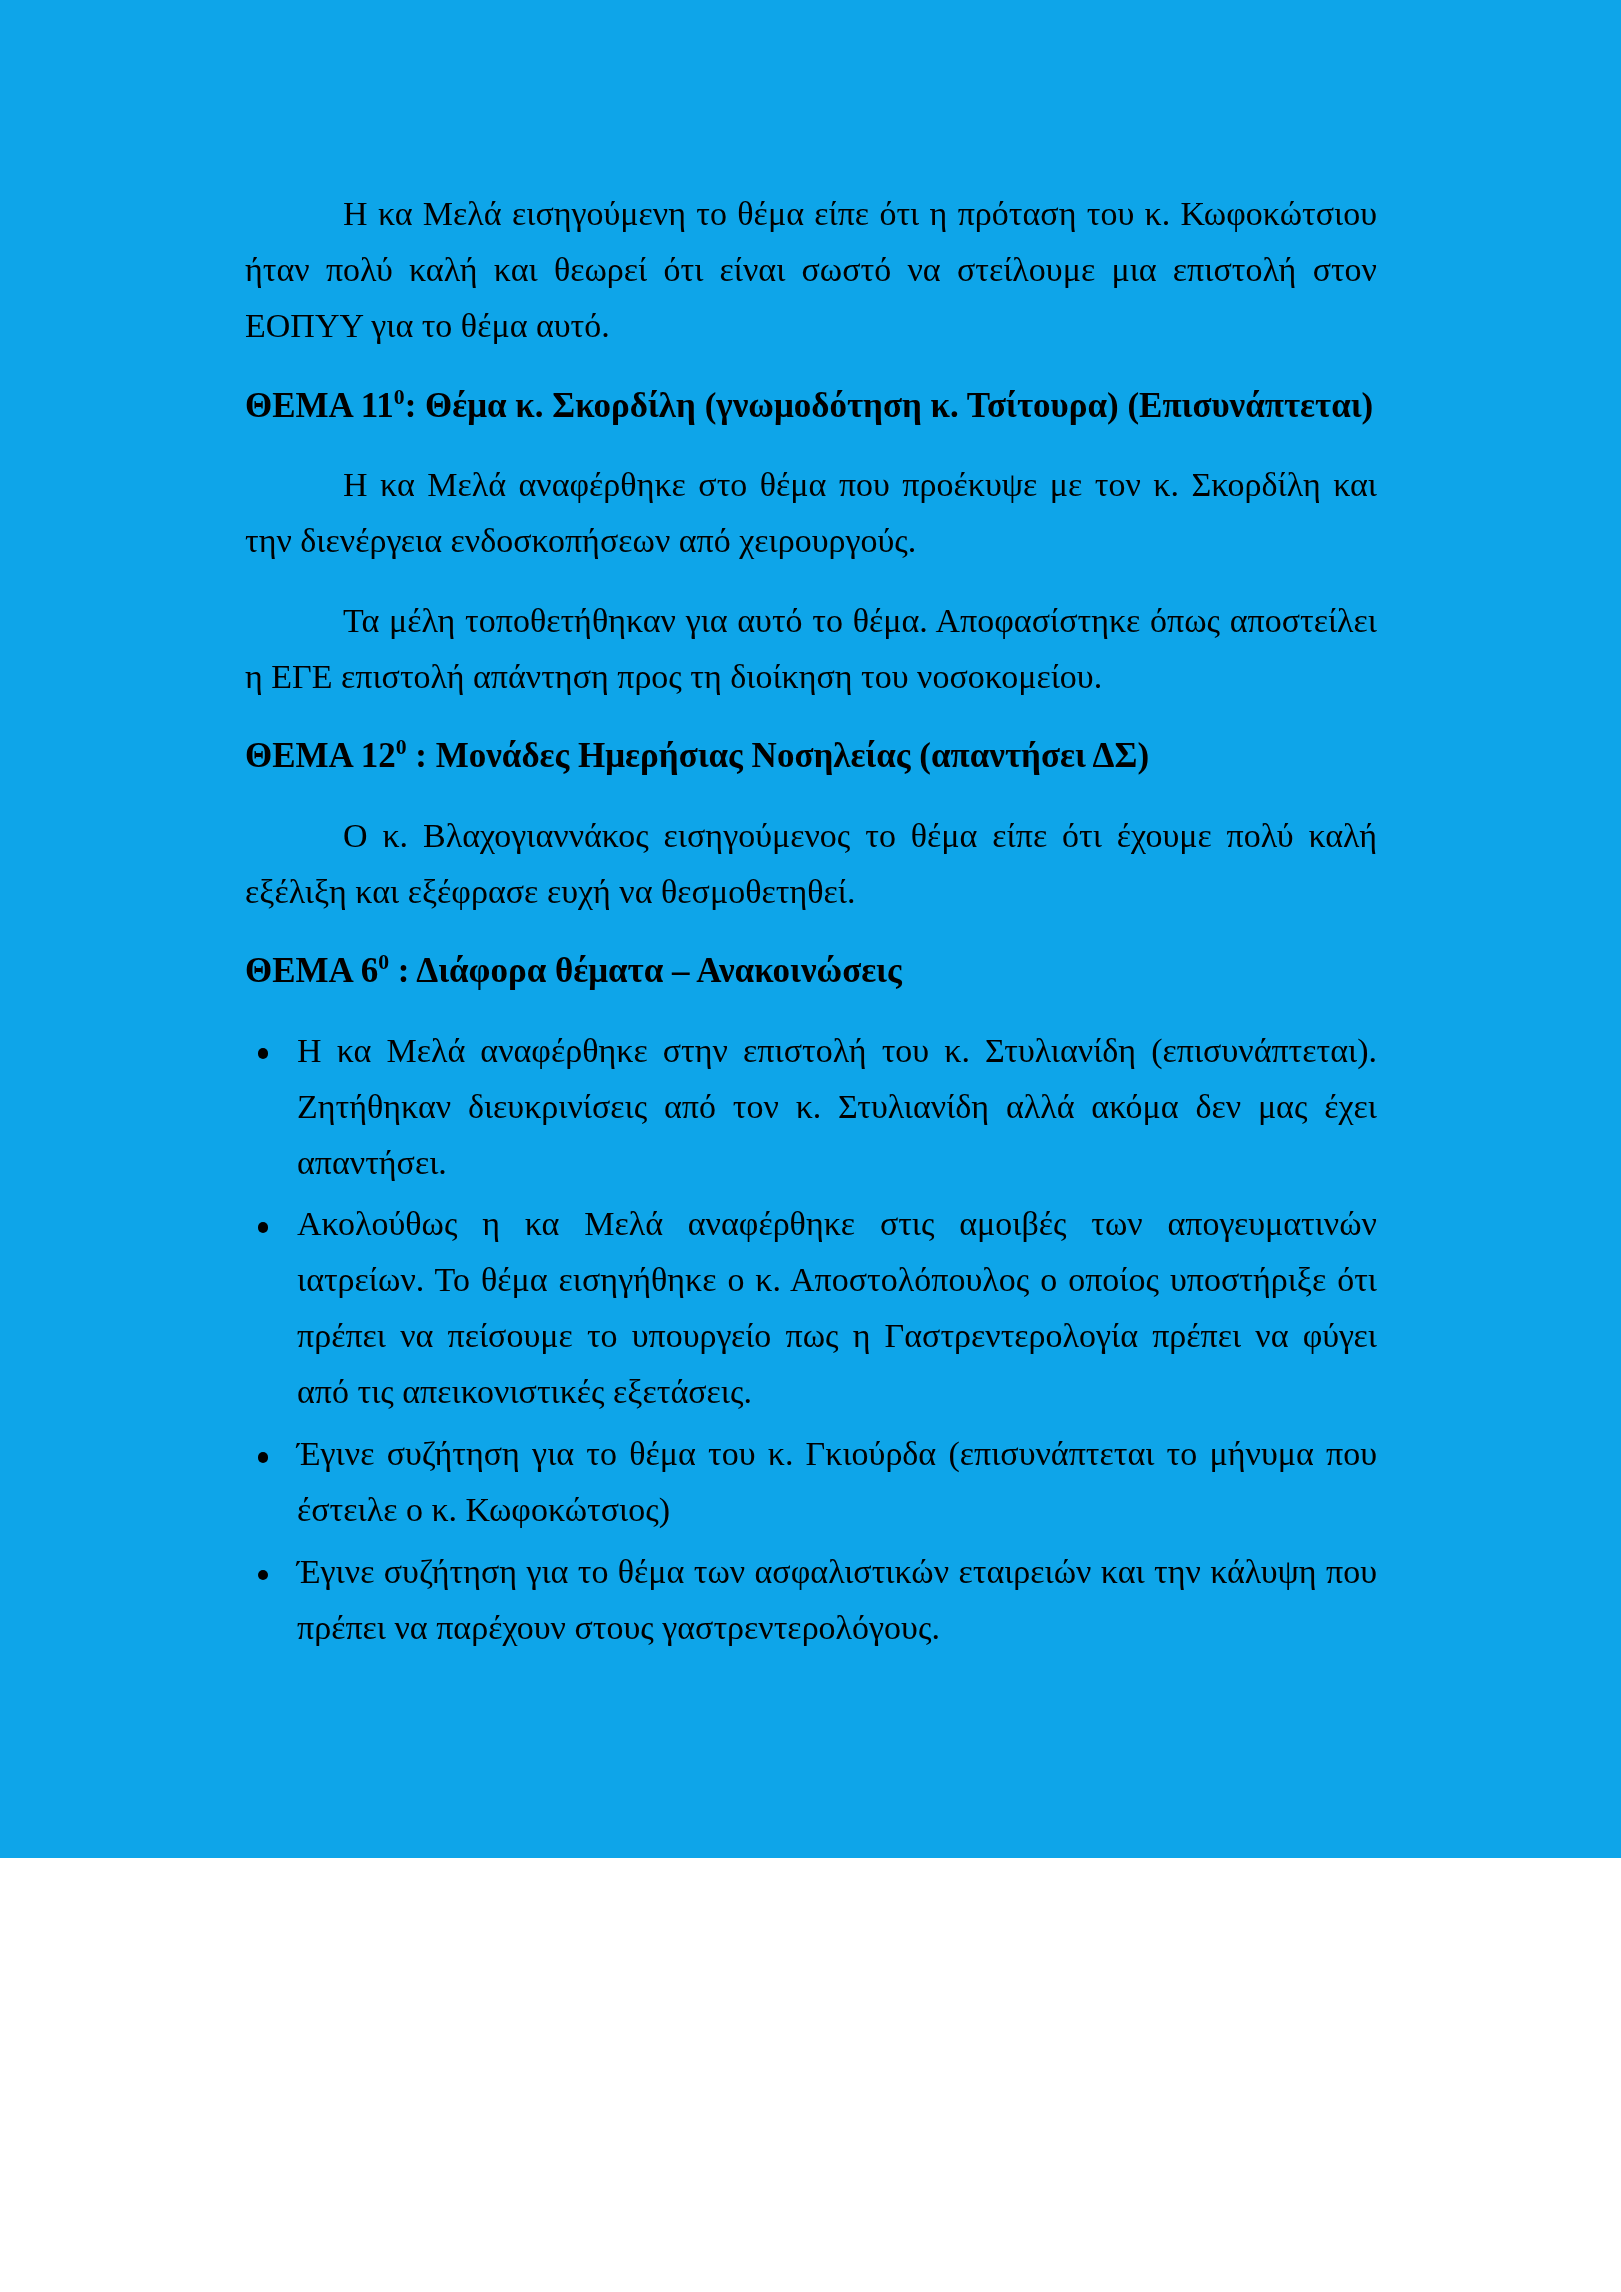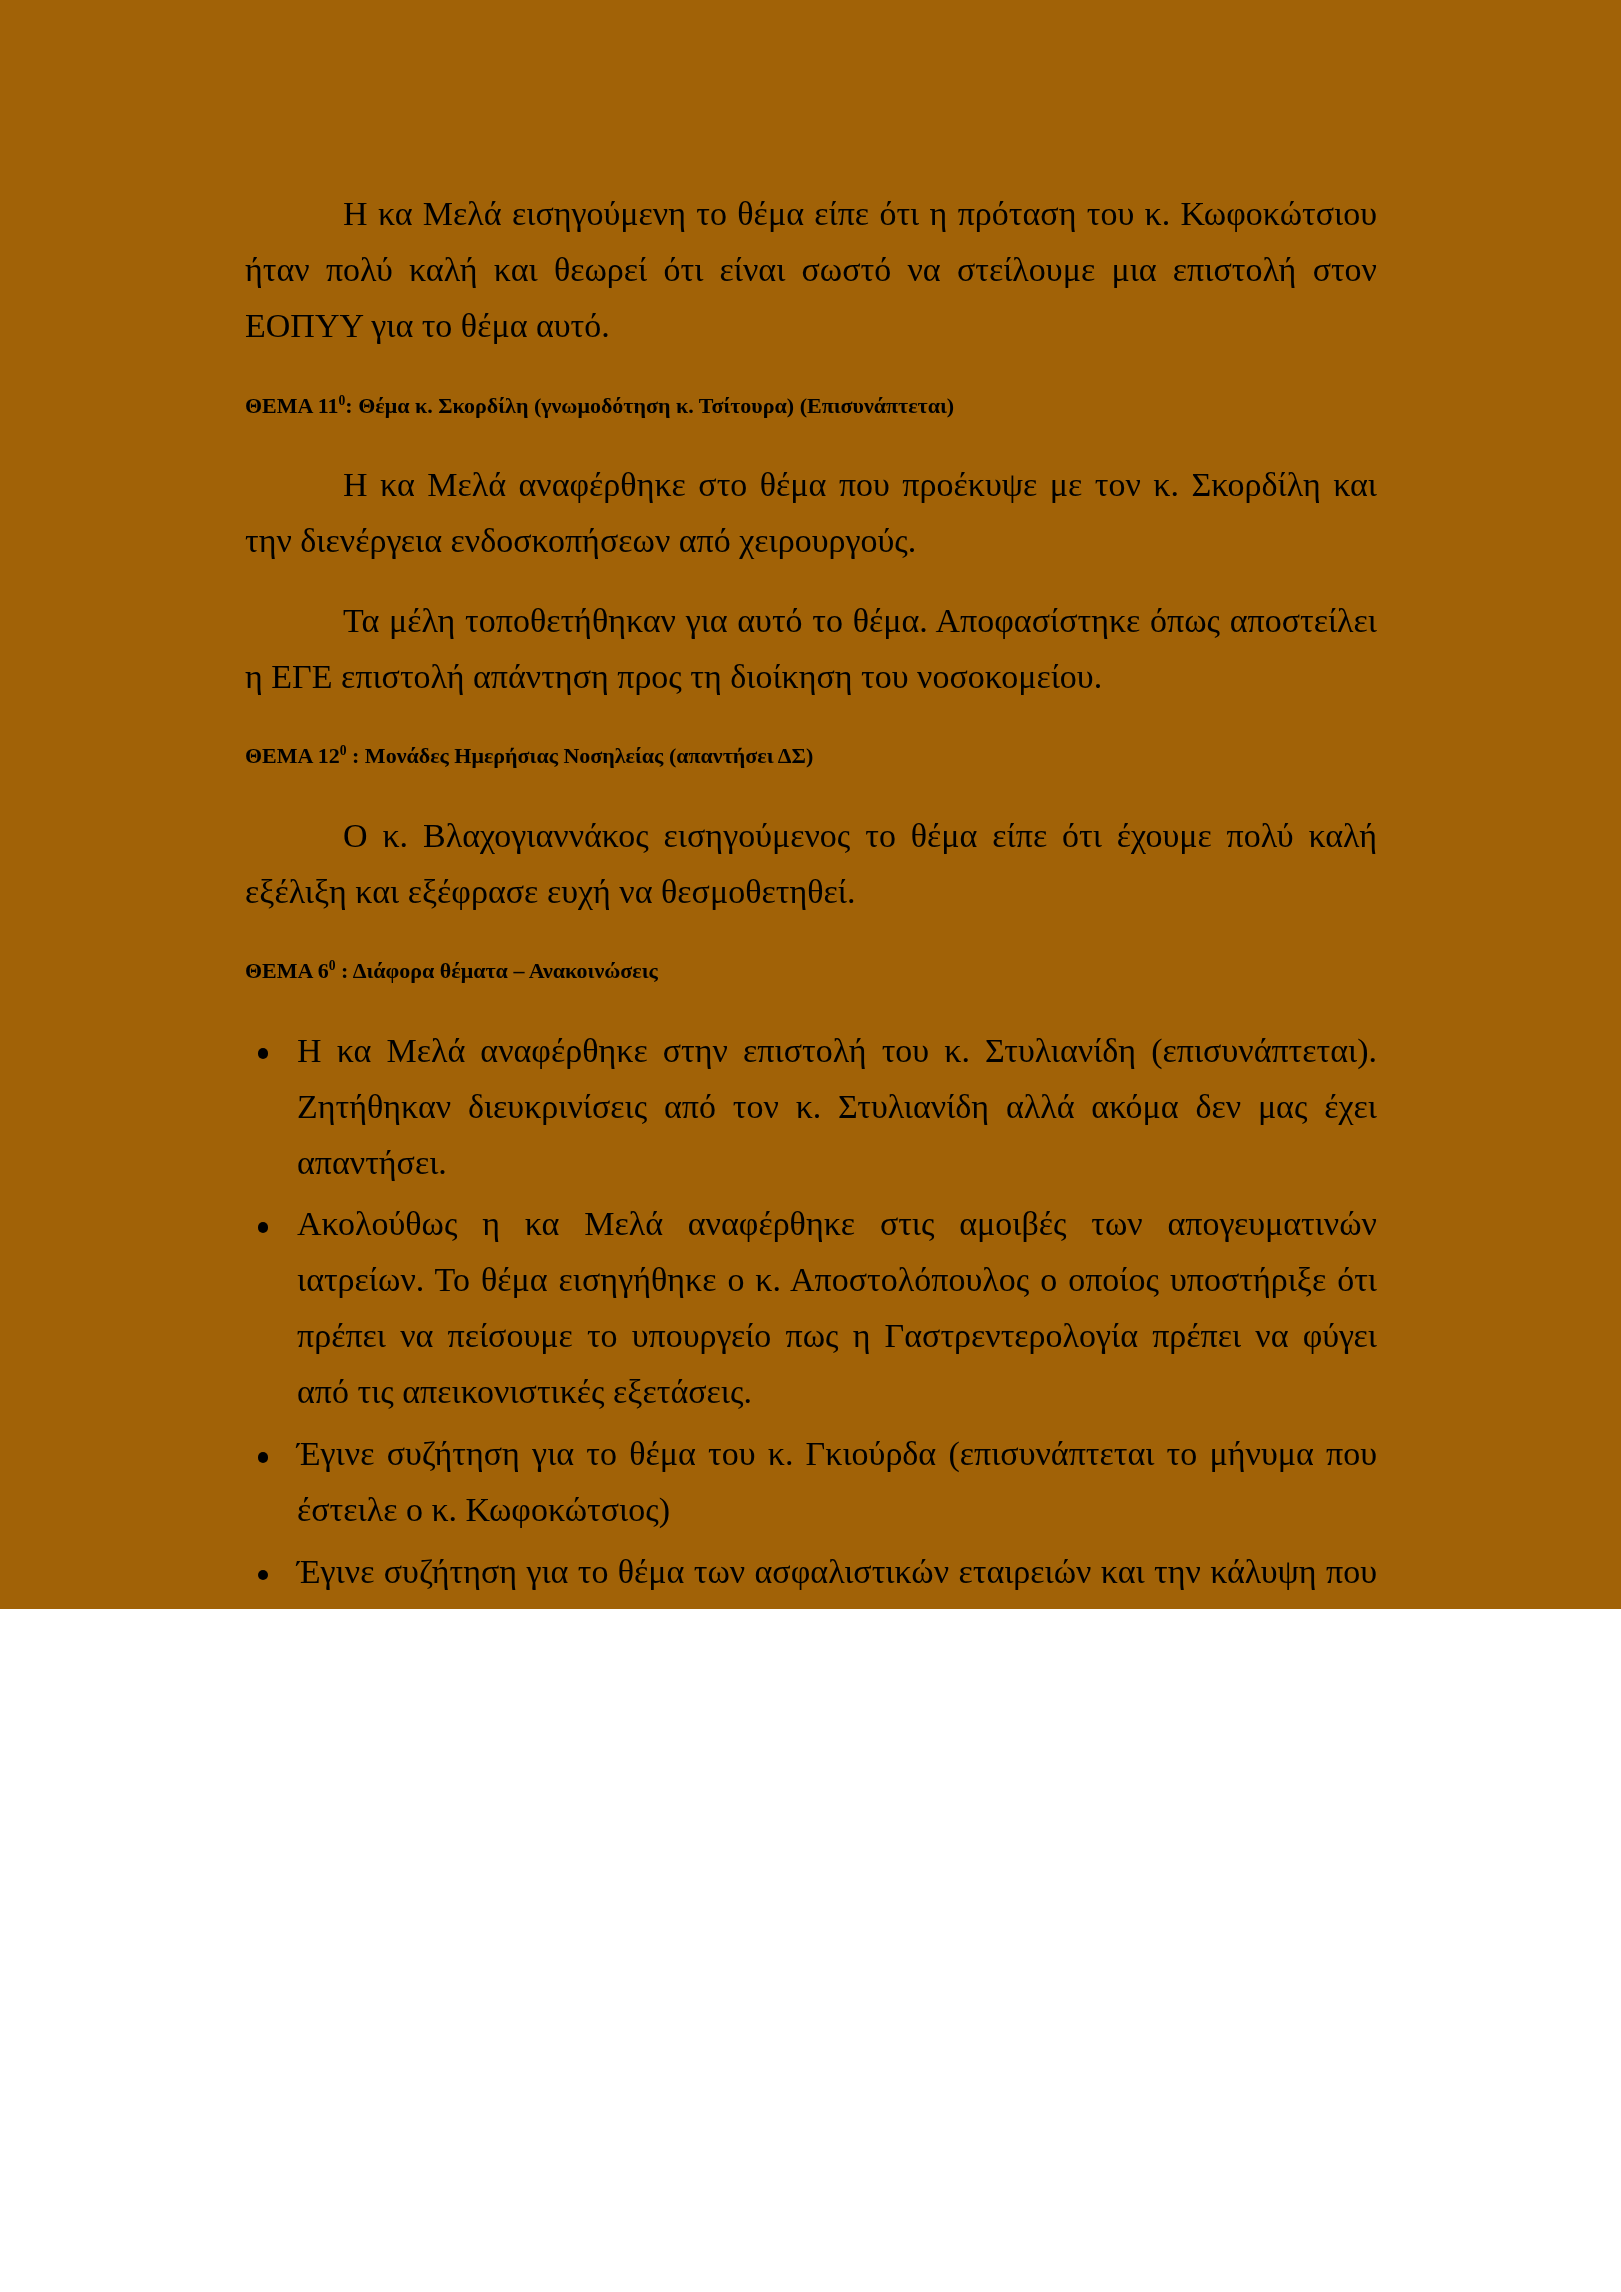--- a/index.html
+++ b/index.html
@@ -1,22 +1,22 @@
 <!DOCTYPE html>
 <html lang="el"><head>
 <meta charset="utf-8">
 <style>
   html, body { margin: 0; padding: 0; }
   body { background: #ffffff; }
 
   .page {
     position: relative;
     width: 1621px;
-    height: 1609px;
-    background: #a16207;
+    height: 1858px;
+    background: #0ea5e9;
     color: #000000;
     font-family: "Liberation Serif", "DejaVu Serif", serif;
     overflow: hidden;
   }
 
   .content {
     position: absolute;
     left: 245px;
     top: 186px;
     width: 1132px;
@@ -25,21 +25,21 @@
   }
 
   p.para {
     margin: 0 0 23.5px 0;
     text-align: justify;
     text-indent: 98px;
   }
 
   h2.heading {
     margin: 0 0 23.5px 0;
-    font-size: 22px;
+    font-size: 35px;
     line-height: 56px;
     font-weight: 700;
     text-align: left;
   }
 
   sup.ord {
     font-size: 0.62em;
     font-weight: 700;
     line-height: 0;
   }

